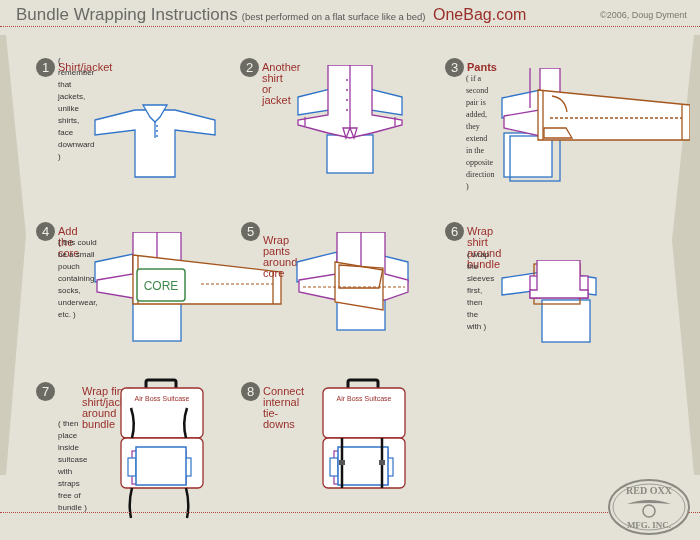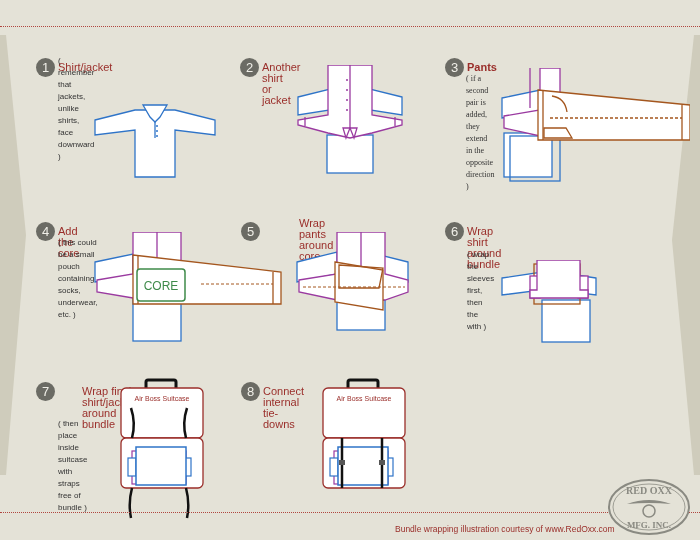--- a/index.html
+++ b/index.html
@@ -23,20 +23,27 @@
 </head>
 <body>
 
 <div class="page">
 
   <svg class="bg-svg" width="700" height="540">
     <polygon points="0,35 6,35 26,235 6,475 0,475" fill="#cfccbc"></polygon>
     <polygon points="700,35 694,35 672,240 694,475 700,475" fill="#cfccbc"></polygon>
   </svg>
 
+  <div class="header">
+    <div class="title">
+      <span>Bundle Wrapping Instructions</span><span class="subtitle">(best performed on a flat surface like a bed)</span>
+    </div>
+    <div class="brand">OneBag.com</div>
+    <div class="copyright">©2006, Doug Dyment</div>
+  </div>
   <div class="dotline" style="top:26px;"></div>
 
   <div class="step">
     <div class="badge" style="left:36px;top:58px;">1</div>
     <div class="step-title" style="left:58px;top:62px;">Shirt/jacket</div>
     <div class="step-note" style="left:58px;top:55px;">( remember that
 jackets, unlike
 shirts, face
 downward )</div>
     <svg class="illus" style="left:90px;top:100px;" width="130" height="80">
@@ -130,21 +137,21 @@
         <line x1="45" y1="23" x2="45" y2="72"></line>
       </g>
       <line x1="108" y1="52" x2="180" y2="52" stroke="#a4561e" stroke-dasharray="3,2"></line>
       <rect x="44" y="37" width="48" height="32" rx="3" fill="#fff" stroke="#3f8a4a" stroke-width="1.5"></rect>
       <text x="68" y="58" text-anchor="middle" font-family="Liberation Sans, sans-serif" font-size="12" fill="#3f8a4a">CORE</text>
     </svg>
   </div>
 
   <div class="step">
     <div class="badge" style="left:241px;top:222px;">5</div>
-    <div class="step-title" style="left:263px;top:218px;margin-left:36px;">Wrap pants
+    <div class="step-title" style="left:263px;top:235px;">Wrap pants
 around core</div>
     <svg class="illus" style="left:295px;top:232px;" width="115" height="100">
       <g fill="#fff" stroke="#2f74c8" stroke-width="1.3">
         <polygon points="2,30 42,20 42,42 2,50"></polygon>
         <polygon points="113,30 73,20 73,42 113,50"></polygon>
         <rect x="42" y="68" width="48" height="30"></rect>
       </g>
       <g fill="#fff" stroke="#9a3aa0" stroke-width="1.3">
         <polygon points="4,48 42,42 42,0 90,0 90,42 113,48 113,60 90,68 42,68 4,60"></polygon>
         <line x1="66" y1="0" x2="66" y2="35"></line>
@@ -224,21 +231,20 @@
       <g stroke="#111" stroke-width="2.5">
           <line x1="22" y1="60" x2="22" y2="110"></line>
           <line x1="62" y1="60" x2="62" y2="110"></line>
         </g>
       <rect x="19" y="82" width="6" height="5" fill="#555"></rect>
         <rect x="59" y="82" width="6" height="5" fill="#555"></rect>
     </svg>
   </div>
 
   <div class="dotline" style="top:512px;"></div>
-  <div class="footer-credit">Bundle wrapping illustration courtesy of www.RedOxx.com</div>
 
   <svg class="logo" width="84" height="58">
     <ellipse cx="42" cy="29" rx="40" ry="27" fill="#e4e2d7" stroke="#8a8a82" stroke-width="2"></ellipse>
     <ellipse cx="42" cy="29" rx="36" ry="23" fill="none" stroke="#8a8a82" stroke-width="0.8"></ellipse>
     <text x="42" y="16" text-anchor="middle" font-family="Liberation Serif, serif" font-size="10" font-weight="bold" fill="#8a8a82">RED OXX</text>
     <path d="M20,26 Q42,18 64,26 Q42,24 20,26Z" fill="#8a8a82"></path>
     <circle cx="42" cy="33" r="6" fill="none" stroke="#8a8a82" stroke-width="1.5"></circle>
     <text x="42" y="50" text-anchor="middle" font-family="Liberation Serif, serif" font-size="9" font-weight="bold" fill="#8a8a82">MFG. INC.</text>
   </svg>
 </div>

